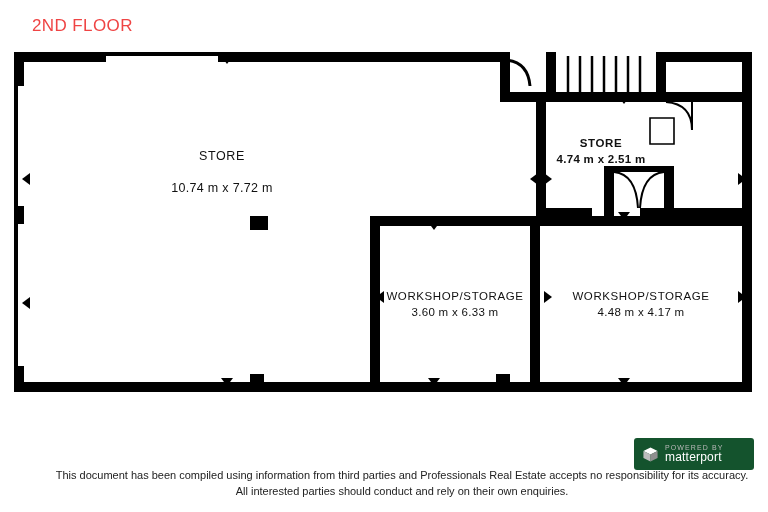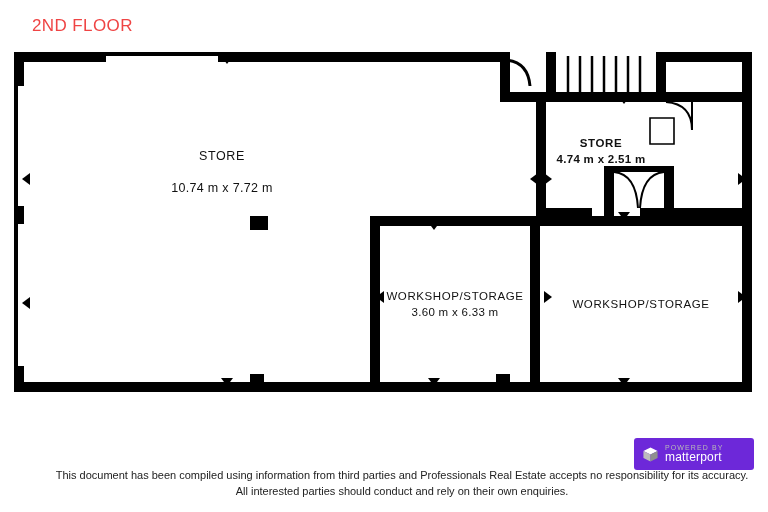--- a/index.html
+++ b/index.html
@@ -61,21 +61,21 @@
     margin-left: 36px;
   }
   .disclaimer span { display: block; }
 
   .matterport {
     position: absolute;
     right: 14px;
     bottom: 42px;
     width: 120px;
     height: 32px;
-    background: #6d28d9;
+    background: #14532d;
     border-radius: 3px;
     display: flex;
     align-items: center;
     padding: 0 8px;
     box-sizing: border-box;
   }
   .mp-cube {
     width: 17px;
     height: 17px;
     flex: 0 0 auto;
@@ -226,20 +226,21 @@
   <span class="dims">4.74 m x 2.51 m</span>
 </div>
 
 <div class="room-label" style="left:455px; top:305px; transform:translate(-50%,-50%);">
   <span class="name">WORKSHOP/STORAGE</span>
   <span class="dims">3.60 m x 6.33 m</span>
 </div>
 
 <div class="room-label" style="left:641px; top:305px; transform:translate(-50%,-50%);">
   <span class="name">WORKSHOP/STORAGE</span>
+  <span class="dims">4.48 m x 4.17 m</span>
 </div>
 
 <div class="matterport">
   <svg class="mp-cube" viewBox="0 0 24 24">
     <polygon points="12,2 22,7 12,12 2,7" fill="#ffffff"></polygon>
     <polygon points="2,7 12,12 12,22 2,17" fill="#bdbdbd"></polygon>
     <polygon points="22,7 12,12 12,22 22,17" fill="#8f8f8f"></polygon>
   </svg>
   <div class="mp-text">
     <span class="mp-powered">POWERED BY</span>

